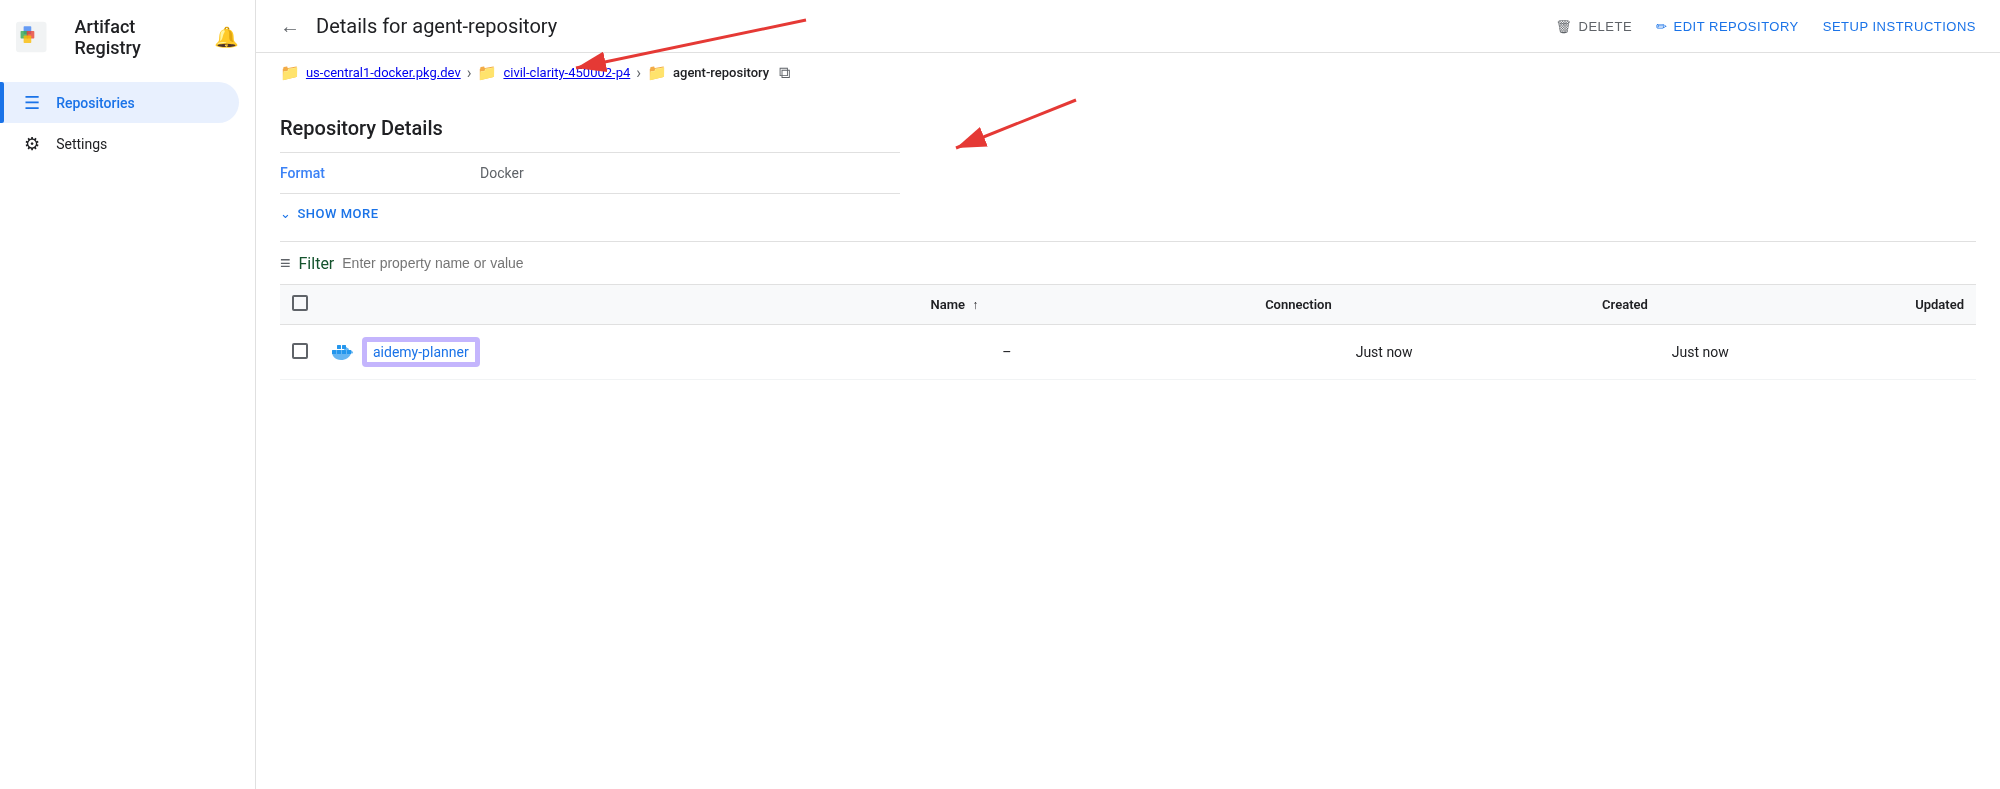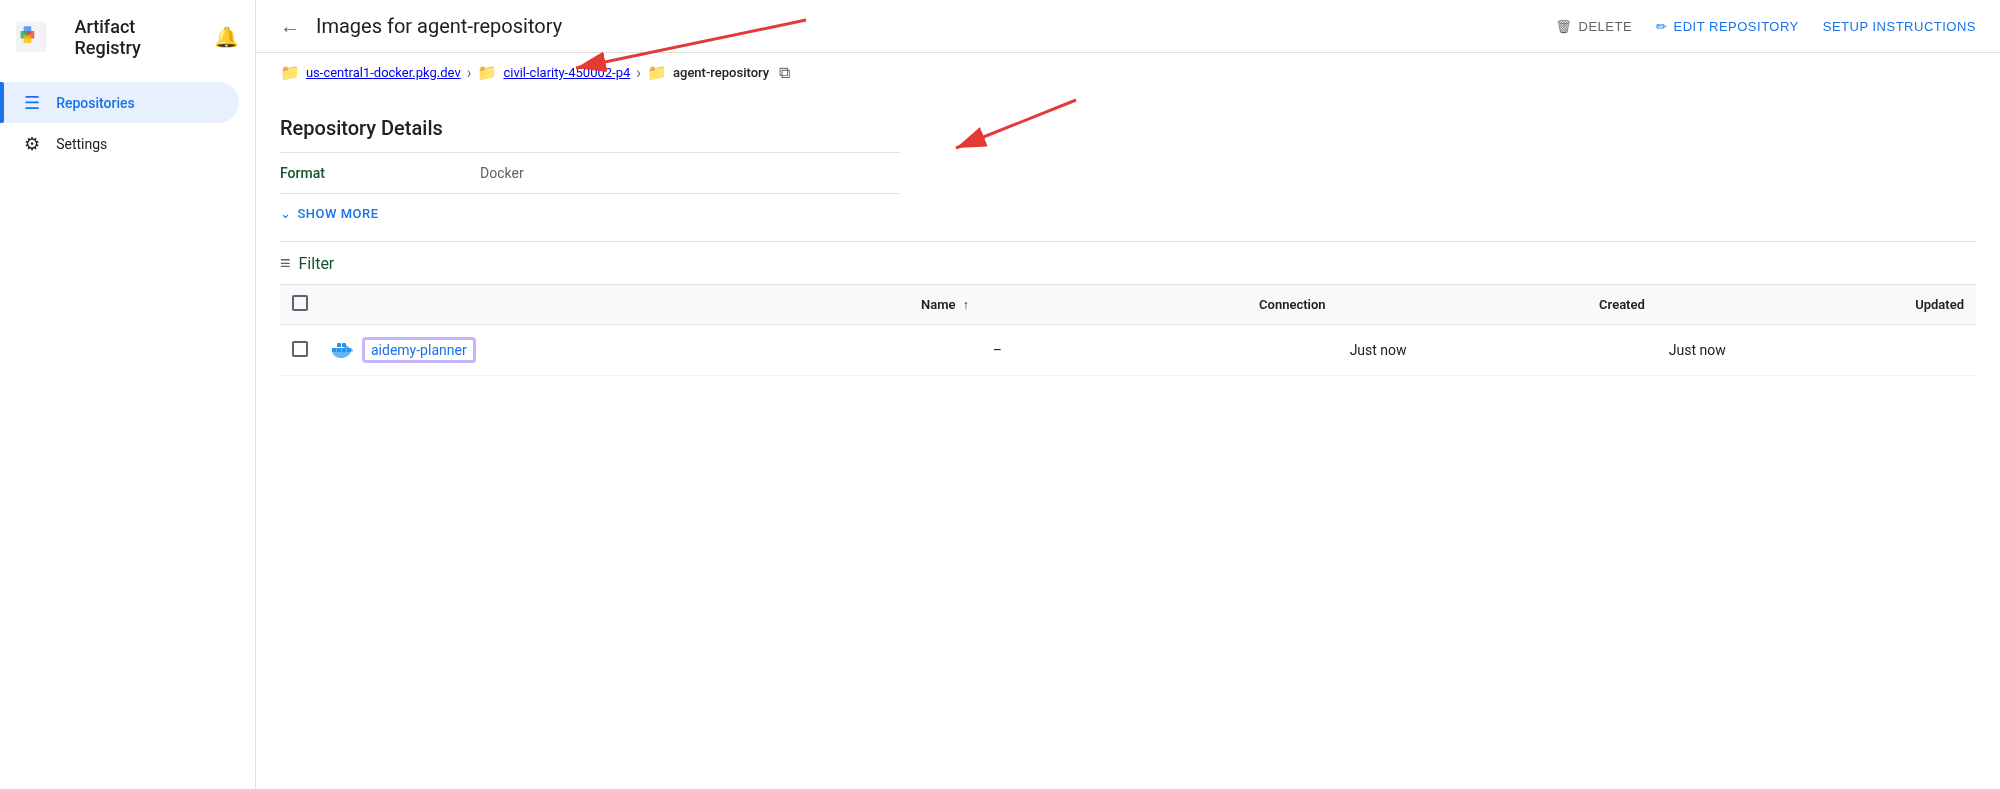--- a/index.html
+++ b/index.html
@@ -37,42 +37,42 @@
     .breadcrumb-copy { font-size: 16px; color: #5f6368; cursor: pointer; margin-left: 4px; }
 
     .content-body { padding: 24px 24px; }
 
     .section-title { font-size: 20px; font-weight: 500; margin-bottom: 12px; }
 
     .details-table { width: 620px; border-collapse: collapse; }
     .details-table tr { border-bottom: 1px solid #e0e0e0; }
     .details-table tr:first-child { border-top: 1px solid #e0e0e0; }
     .details-table td { padding: 12px 0; font-size: 14px; }
-    .details-table td:first-child { color: #14532d; font-weight: 500; width: 200px; margin-left: 40px; }
+    .details-table td:first-child { color: #3b82f6; font-weight: 500; width: 200px; margin-left: 40px; }
     .details-table td:last-child { color: #5f6368; }
 
     .show-more { display: flex; align-items: center; gap: 6px; color: #1a73e8; font-size: 13px; font-weight: 500; cursor: pointer; margin-top: 12px; text-transform: uppercase; letter-spacing: 0.5px; }
 
     .filter-section { display: flex; align-items: center; border-top: 1px solid #e0e0e0; border-bottom: 1px solid #e0e0e0; padding: 10px 0; margin-top: 20px; gap: 8px; }
     .filter-icon { font-size: 18px; color: #5f6368; }
     .filter-label { font-weight: 400; color: #14532d; font-size: 16px; }
     .filter-input { border: none; outline: none; font-size: 14px; color: #9aa0a6; flex: 1; }
 
     .table-section { margin-top: 0; }
     .data-table { width: 100%; border-collapse: collapse; }
     .data-table thead tr { background: #f8f9fa; border-bottom: 1px solid #e0e0e0; }
     .data-table th { padding: 10px 12px; font-size: 13px; font-weight: 600; color: #202124; text-align: right; }
     .data-table th:first-child { width: 40px; }
     .data-table td { padding: 12px 12px; font-size: 14px; color: #202124; border-bottom: 1px solid #f1f3f4; }
     .data-table td:first-child { width: 40px; }
 
     .checkbox { width: 16px; height: 16px; border: 2px solid #5f6368; border-radius: 2px; cursor: pointer; display: inline-block; }
 
     .name-cell { display: flex; align-items: center; gap: 8px; }
-    .name-link { color: #1a73e8; text-decoration: none; border: 3px solid #c4b5fd; padding: 2px 6px; border-radius: 4px; }
+    .name-link { color: #1a73e8; text-decoration: none; border: 5px solid #c4b5fd; padding: 2px 6px; border-radius: 4px; }
 
     .sort-icon { margin-left: 4px; font-size: 12px; }
     .dash-cell { color: #5f6368; }
 
     .relative-wrapper { position: relative; flex: 1; display: flex; overflow: hidden; }
   </style>
 </head>
 <body>
 
 <div class="main-layout">
@@ -105,21 +105,21 @@
     </nav>
   </div>
 
   <div class="relative-wrapper">
     <div class="main-content">
 
       <div class="content-header">
         <a class="back-btn" href="#">
           <span>←</span>
         </a>
-        <span class="content-title">Images for agent-repository</span>
+        <span class="content-title">Details for agent-repository</span>
         <div class="header-actions">
           <button class="header-btn">
             <span>🗑</span>
             <span>DELETE</span>
           </button>
           <button class="header-btn blue">
             <span>✏</span>
             <span>EDIT REPOSITORY</span>
           </button>
           <button class="header-btn blue">
@@ -153,20 +153,21 @@
         </table>
 
         <div class="show-more">
           <span>⌄</span>
           <span>SHOW MORE</span>
         </div>
 
         <div class="filter-section">
           <span class="filter-icon">≡</span>
           <span class="filter-label">Filter</span>
+          <input class="filter-input" type="text" placeholder="Enter property name or value" style="">
         </div>
 
         <div class="table-section">
           <table class="data-table">
             <thead>
               <tr>
                 <th>
                   <span class="checkbox"></span>
                 </th>
                 <th>

